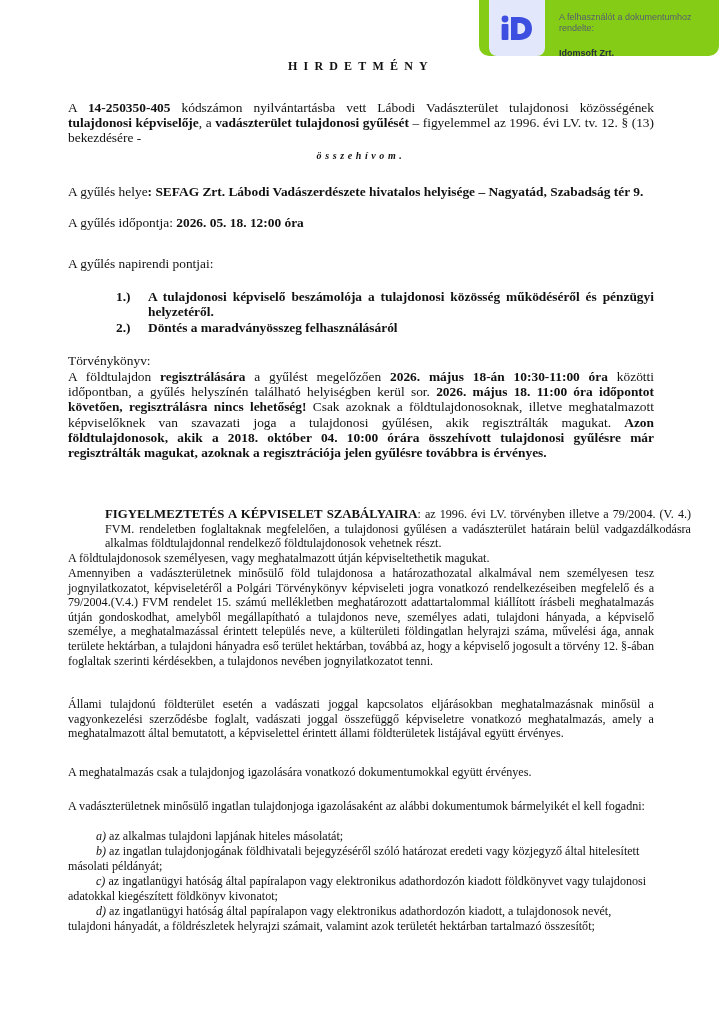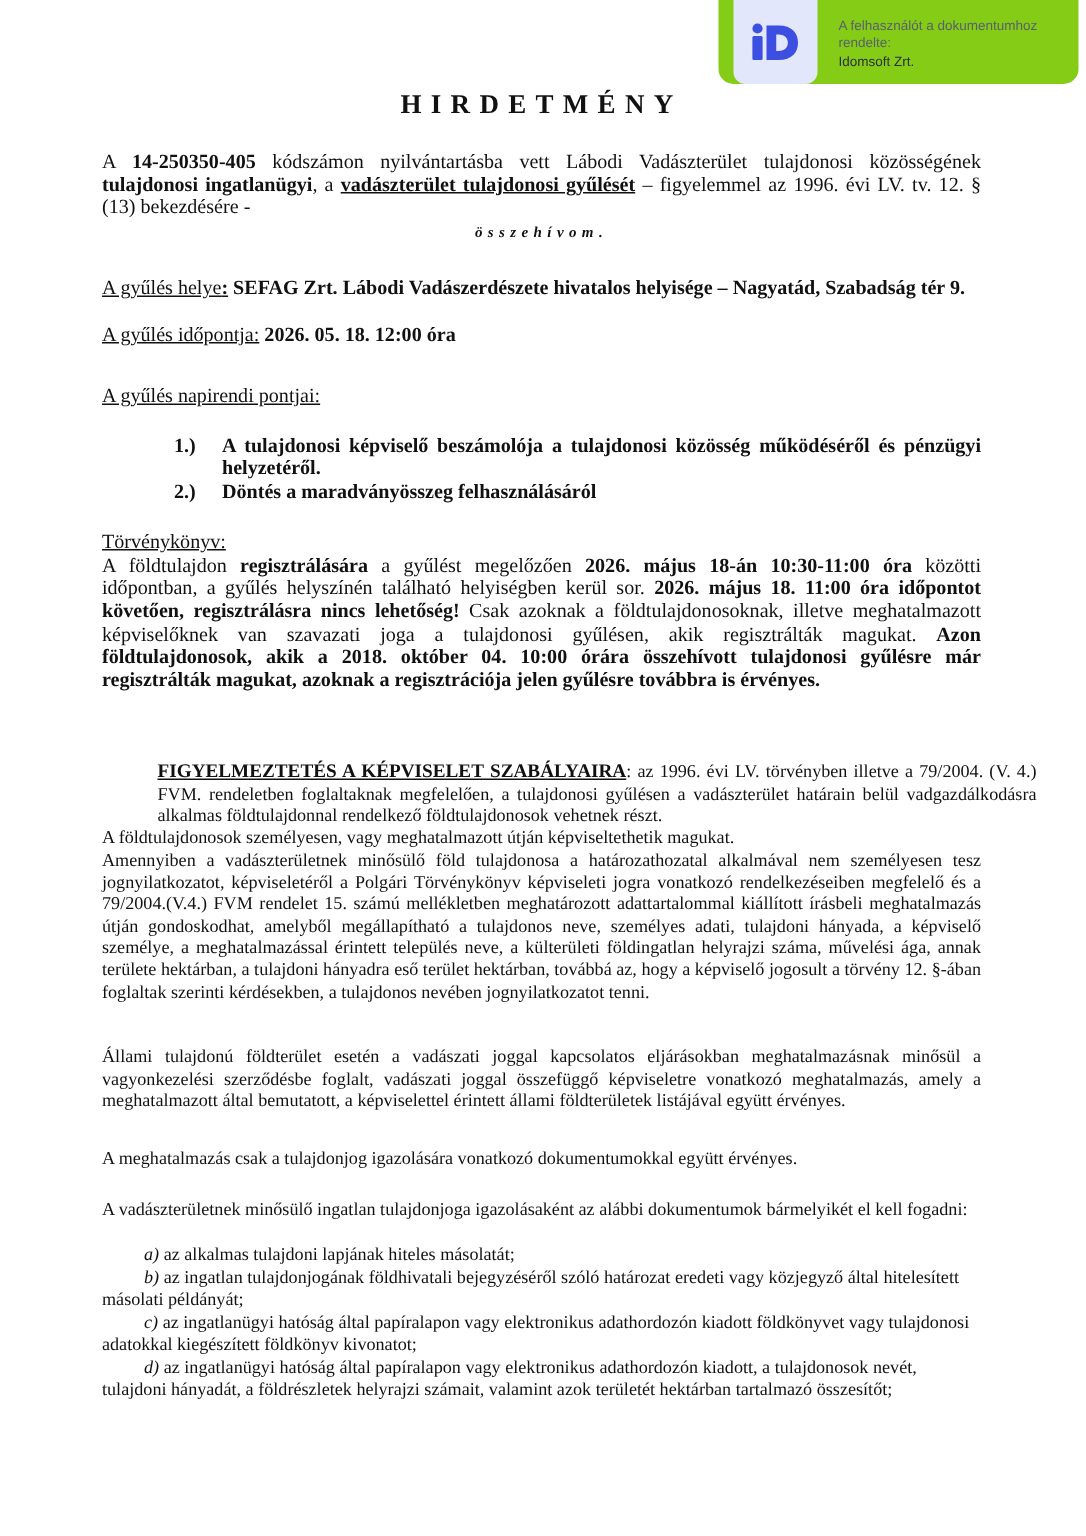--- a/index.html
+++ b/index.html
@@ -13,37 +13,37 @@
   }
   .badge-logo {
     position: absolute; left: 10px; top: 0px; width: 56px; height: 56px;
     background: #e3e7fb; border-radius: 0 0 8px 8px;
     display: flex; align-items: center; justify-content: center;
   }
   .badge-text {
     position: absolute; left: 80px; top: 12px; font-family: "Liberation Sans", sans-serif;
     font-size: 9px; line-height: 11px; color: #5a5f6e;
   }
-  .badge-text .org { color: #2b2f3a; font-weight: 400; margin-top: 2px; display:block; }
+  .badge-text .org { color: #2b2f3a; font-weight: 700; margin-top: 14px; display:block; }
 
   .page { position: absolute; left: 68px; top: 0; width: 586px; }
   .title {
     position: absolute; top: 59px; left: 0; width: 586px; text-align: center;
-    font-weight: bold; font-size: 18px; letter-spacing: 6.2px;
+    font-weight: bold; font-size: 12px; letter-spacing: 6.2px;
   }
   .p {
     position: absolute; left: 0; width: 586px; text-align: justify;
     font-size: 13.4px; line-height: 15.2px;
   }
   .p.small { font-size: 12.1px; line-height: 14.6px; }
   .center-ital {
     position: absolute; left: 0; width: 586px; text-align: center;
     font-weight: bold; font-style: italic; font-size: 10px; letter-spacing: 3.6px;
   }
-  .u { text-decoration: underline; }
+  .u { }
   b { font-weight: bold; }
   .list-item { position: absolute; left: 48px; width: 538px; font-size: 13.4px; line-height: 15.2px; font-weight: bold; text-align: justify;}
   .list-item .num { position: absolute; left: 0; }
   .list-item .txt { display: block; margin-left: 32px; }
   .sub { position: absolute; left: 0; width: 586px; font-size: 12.1px; line-height: 14.6px; text-align: left; }
   .sub .ind { padding-left: 28px; }
   i { font-style: italic; }
 </style>
 </head>
 <body>
@@ -59,21 +59,21 @@
   <div class="badge-text">
     <span>A felhasználót a dokumentumhoz</span><br>
     <span>rendelte:</span>
     <span class="org">Idomsoft Zrt.</span>
   </div>
 </div>
 
 <div class="page">
   <div class="title">HIRDETMÉNY</div>
 
-  <div class="p" style="top:100px;"><span>A </span><b>14-250350-405</b><span> kódszámon nyilvántartásba vett Lábodi Vadászterület tulajdonosi közösségének </span><b>tulajdonosi ingatlanügyi</b><span>, a </span><b class="u">vadászterület tulajdonosi gyűlését</b><span> – figyelemmel az 1996. évi LV. tv. 12. § (13) bekezdésére -</span></div>
+  <div class="p" style="top:100px;"><span>A </span><b>14-250350-405</b><span> kódszámon nyilvántartásba vett Lábodi Vadászterület tulajdonosi közösségének </span><b>tulajdonosi képviselője</b><span>, a </span><b class="u">vadászterület tulajdonosi gyűlését</b><span> – figyelemmel az 1996. évi LV. tv. 12. § (13) bekezdésére -</span></div>
 
   <div class="center-ital" style="top:150px;">összehívom.</div>
 
   <div class="p" style="top:184px;"><span class="u">A gyűlés helye</span><b class="u">:</b><b> SEFAG Zrt. Lábodi Vadászerdészete hivatalos helyisége – Nagyatád, Szabadság tér 9.</b></div>
 
   <div class="p" style="top:215px;"><span class="u">A gyűlés időpontja:</span><b> 2026. 05. 18. 12:00 óra</b></div>
 
   <div class="p" style="top:256px;"><span class="u">A gyűlés napirendi pontjai:</span></div>
 
   <div class="list-item" style="top:289px;">

